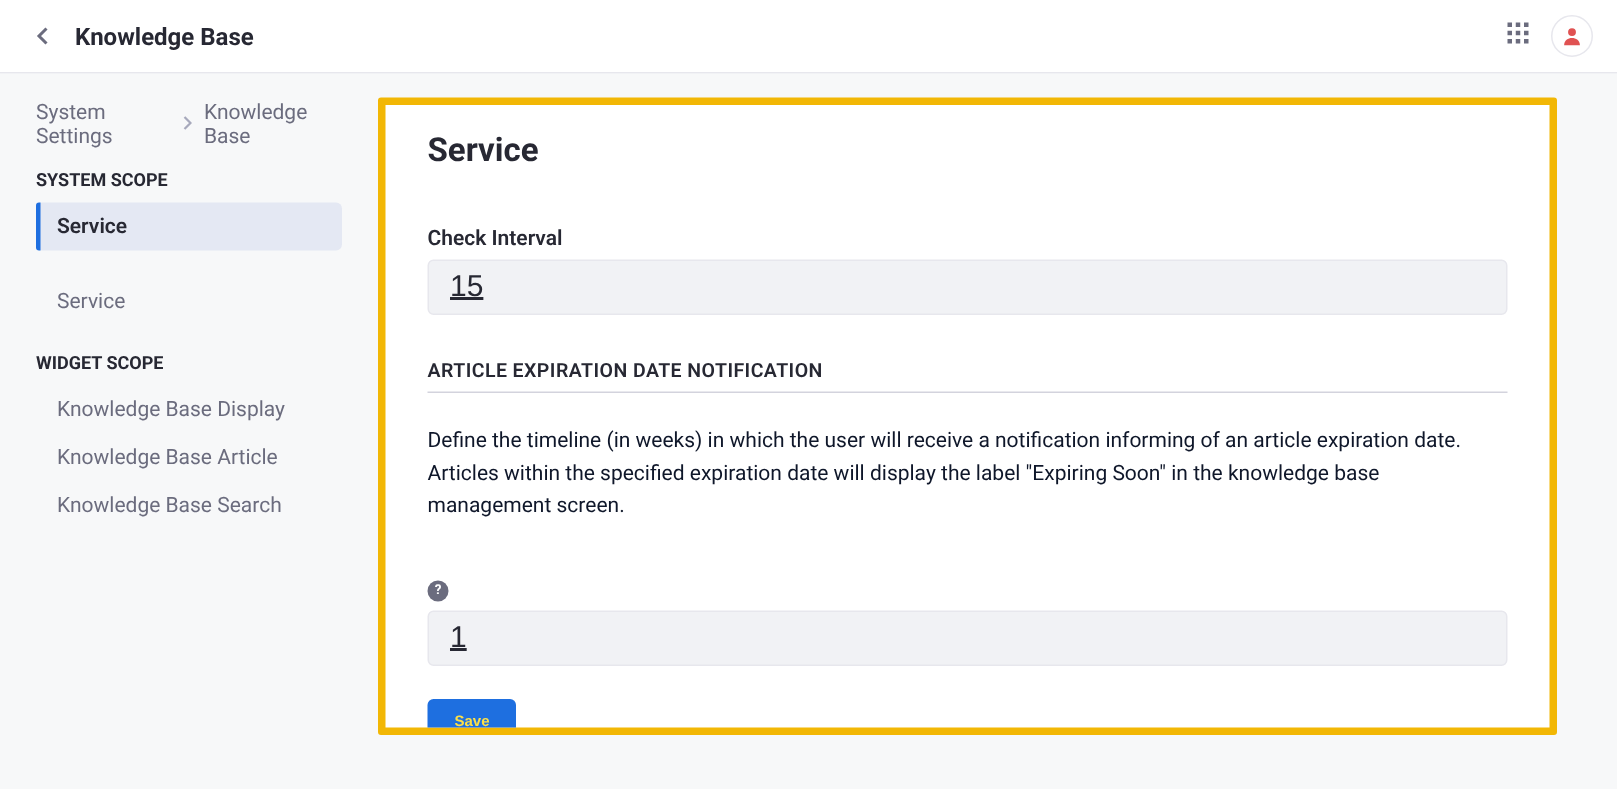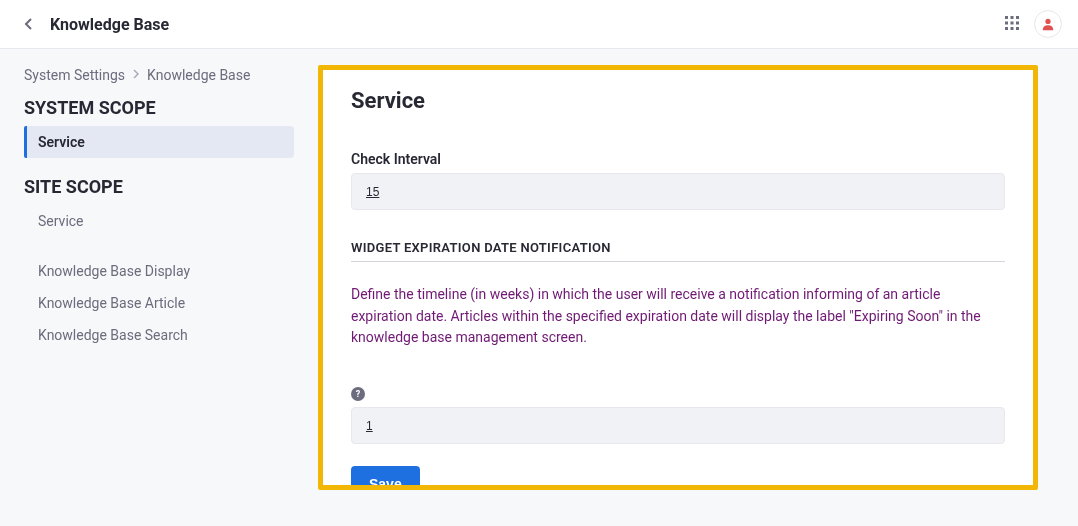--- a/index.html
+++ b/index.html
@@ -63,35 +63,35 @@
       background: #fff;
       cursor: pointer;
     }
     
     .content-area {
       display: flex;
       height: calc(100% - 49px);
     }
     
     .sidebar {
-      width: 318px;
+      width: 252px;
       padding: 18px 24px 0 24px;
     }
     .breadcrumb {
       font-size: 14px;
       color: #6b6c7e;
       margin-bottom: 14px;
       display: flex;
       align-items: center;
       gap: 8px;
     }
     .breadcrumb a { color: #6b6c7e; text-decoration: none; cursor: pointer; }
     .chevron-sep { font-size: 11px; color: #a7a9bc; }
     .scope-title {
-      font-size: 18px;
+      font-size: 12px;
       font-weight: 700;
       color: #272833;
       margin-top: 6px;
       margin-bottom: 8px;
     }
     .nav-list { list-style: none; margin-bottom: 18px; }
     .nav-item {
       font-size: 14px;
       padding: 8px 14px;
       color: #6b6c7e;
@@ -142,60 +142,60 @@
       gap: 6px;
       margin-top: 38px;
     }
     .text-input {
       width: 100%;
       height: 37px;
       background: #f1f2f5;
       border: 1px solid #e7e7ed;
       border-radius: 4px;
       padding: 0 14px;
-      font-size: 12px;
+      font-size: 20px;
       color: #272833;
       text-decoration: underline;
     }
     .section-heading {
       font-size: 13px;
       font-weight: 600;
       letter-spacing: 0.3px;
       color: #272833;
       margin-top: 30px;
       border-bottom: 1px solid #d3d3dd;
       padding-bottom: 6px;
     }
     .section-desc {
       font-size: 14px;
-      color: #701a75;
+      color: #0f172a;
       line-height: 1.55;
       margin-top: 22px;
       margin-bottom: 32px;
     }
     .help-icon {
       display: inline-flex;
       width: 14px;
       height: 14px;
       border-radius: 50%;
       background: #6b6c7e;
       color: #fff;
       font-size: 9px;
       font-weight: 700;
       align-items: center;
       justify-content: center;
       cursor: help;
     }
     .btn-primary {
       background: #1e6fe0;
-      color: #ffffff;
+      color: #fde047;
       border: none;
       border-radius: 4px;
       padding: 10px 18px;
-      font-size: 14px;
+      font-size: 10px;
       font-weight: 600;
       cursor: pointer;
       margin-top: 22px;
     }
   </style>
 </head>
 <body>
 
 <div class="topbar">
   <div class="back-btn">
@@ -240,48 +240,48 @@
       <span>Knowledge Base</span>
     </div>
 
     <div class="scope-title">SYSTEM SCOPE</div>
     <ul class="nav-list">
       <li class="nav-item active">
         <span>Service</span>
       </li>
     </ul>
 
-    <div class="scope-title">SITE SCOPE</div>
     <ul class="nav-list">
       <li class="nav-item">
         <span>Service</span>
       </li>
     </ul>
 
+    <div class="scope-title">WIDGET SCOPE</div>
     <ul class="nav-list">
       <li class="nav-item">
         <span>Knowledge Base Display</span>
       </li>
       <li class="nav-item">
         <span>Knowledge Base Article</span>
       </li>
       <li class="nav-item">
         <span>Knowledge Base Search</span>
       </li>
     </ul>
   </div>
 
   <div class="main">
     <div class="panel">
       <h2>Service</h2>
 
       <div class="field-label">Check Interval</div>
       <input class="text-input" type="text" value="15" style="">
 
-      <div class="section-heading">WIDGET EXPIRATION DATE NOTIFICATION</div>
+      <div class="section-heading">ARTICLE EXPIRATION DATE NOTIFICATION</div>
 
       <div class="section-desc">Define the timeline (in weeks) in which the user will receive a notification informing of an article expiration date. Articles within the specified expiration date will display the label "Expiring Soon" in the knowledge base management screen.</div>
 
       <div class="field-label">
         <span class="help-icon">?</span>
       </div>
       <input class="text-input" type="text" value="1" style="">
 
       <button class="btn-primary">Save</button>
     </div>

